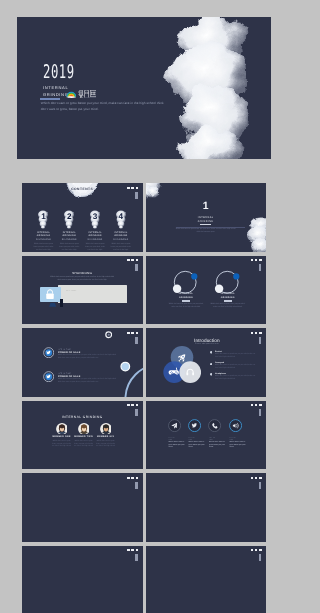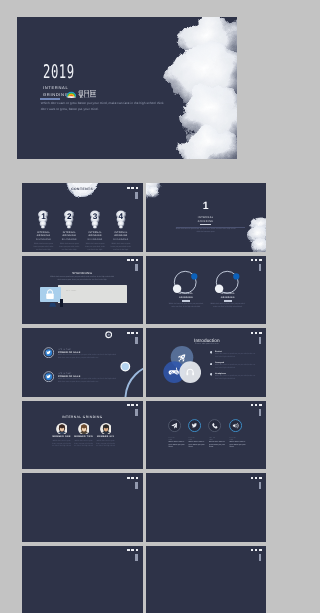--- a/index.html
+++ b/index.html
@@ -1,20 +1,20 @@
 <!DOCTYPE html>
 <html><head>
 <meta charset="utf-8">
 <style>
   html,body{margin:0;padding:0;}
   body{width:290px;height:613px;background:#c3c3c3;font-family:"Liberation Sans",sans-serif;overflow:hidden;
        -webkit-font-smoothing:antialiased;text-rendering:geometricPrecision;}
   .page{position:relative;width:290px;height:613px;}
   .sd{position:absolute;background:#2e3348;overflow:hidden;}
-  .banner{left:17px;top:17px;width:220px;height:142px;}
+  .banner{left:17px;top:17px;width:254px;height:142px;}
   .slide{width:120.5px;height:68.5px;}
   .cL{left:22px;} .cR{left:145.5px;}
   .r1{top:183px;} .r2{top:255.5px;} .r3{top:328px;}
   .r4{top:400.5px;} .r5{top:473px;} .r6{top:545.5px;}
   .smk{position:absolute;pointer-events:none;}
   
   .dots{position:absolute;right:4.5px;top:3.5px;display:flex;gap:1.8px;}
   .dots i{display:block;width:2.4px;height:2.4px;background:#eef0f5;}
   .dbar{position:absolute;right:5px;top:8.5px;width:2.2px;height:7px;background:#9299ae;}
   .t{position:absolute;color:#fff;white-space:nowrap;}

